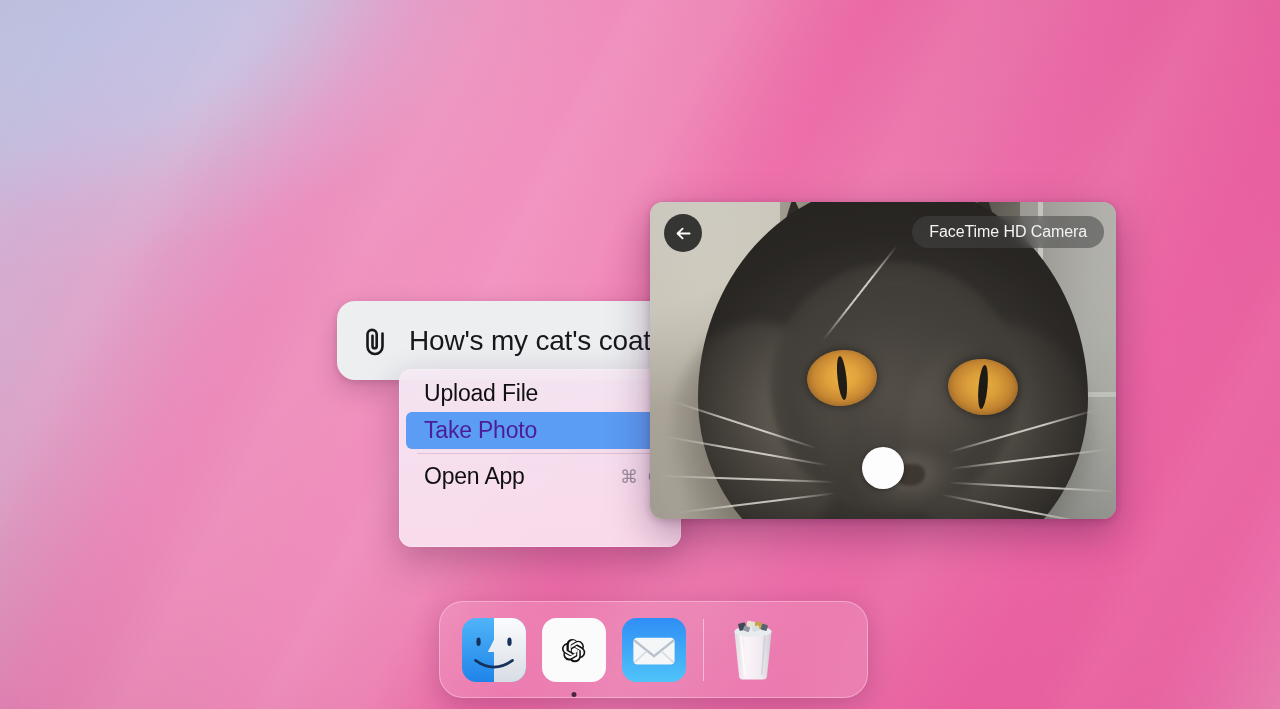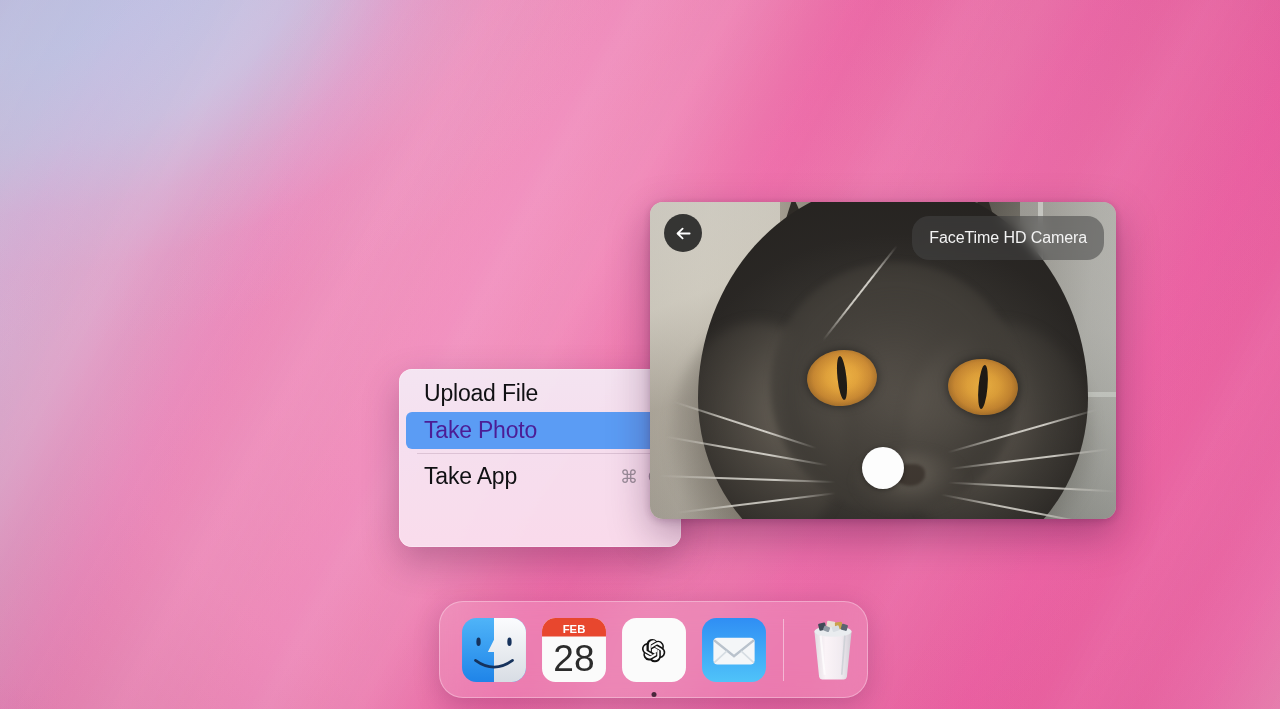--- a/index.html
+++ b/index.html
@@ -255,21 +255,21 @@
 
   #cam-back {
     position:absolute; left:14px; top:12px;
     width:38px; height:38px; border-radius:50%;
     background:rgba(32,32,32,0.88);
     display:flex; align-items:center; justify-content:center;
     z-index:4;
   }
   #cam-badge {
     position:absolute; right:12px; top:14px;
-    height:44px; padding:0 17px;
+    height:32px; padding:0 17px;
     border-radius:17px;
     background:rgba(70,70,70,0.55);
     backdrop-filter:blur(6px);
     display:flex; align-items:center;
     color:#f3f3f3; font-size:16px; letter-spacing:-0.1px;
     z-index:4;
   }
   #cam-shutter {
     position:absolute; left:50%; transform:translateX(-50%);
     bottom:30px; width:42px; height:42px; border-radius:50%;
@@ -313,31 +313,40 @@
 
 <div id="desktop">
 
   <div class="wp wp-base"></div>
   <div class="wp wp-blue"></div>
   <div class="wp wp-band2"></div>
   <div class="wp wp-bands"></div>
   <div class="wp wp-lowleft"></div>
   <div class="wp wp-vig"></div>
 
+  <div id="input-bar">
+    <span id="clip-icon">
+      <svg viewBox="0 0 36 36" width="36" height="36" aria-hidden="true">
+        <path d="M25.5 10.5 L25.5 23.5 A7.5 7.5 0 0 1 10.5 23.5 L10.5 11.5
+                 A4.6 4.6 0 0 1 19.7 11.5 L19.7 23.2 A2.1 2.1 0 0 1 15.5 23.2 L15.5 12.8" fill="none" stroke="#16181c" stroke-width="2.6" stroke-linecap="round" stroke-linejoin="round"></path>
+      </svg>
+    </span>
+    <span id="input-text">How's my cat's coat</span>
+  </div>
 
   <div id="ctx-menu">
     <div class="mi">
       <span>Upload File</span>
     </div>
     <div class="mi sel">
       <span>Take Photo</span>
     </div>
     <div class="mi-sep"></div>
     <div class="mi">
-      <span>Take App</span>
+      <span>Open App</span>
       <span class="sc">⌘ O</span>
     </div>
   </div>
 
   <div id="cam">
 
     <div id="cam-feed">
       <div class="feed-bg"></div>
       <div class="feed-left"></div>
       <div class="feed-win"></div>
@@ -397,28 +406,20 @@
         </defs>
         <rect x="1" y="1" width="62" height="62" rx="14" fill="url(#fndL)"></rect>
         <path d="M32 1 H49 A14 14 0 0 1 63 15 V49 A14 14 0 0 1 49 63 H32 Z" fill="url(#fndR)"></path>
         <path d="M32 1 L32 22 L26 34 L32 34 L32 63" fill="url(#fndR)"></path>
         <ellipse cx="17" cy="24" rx="2.1" ry="4.2" fill="#16325c"></ellipse>
         <ellipse cx="47" cy="24" rx="2.1" ry="4.2" fill="#16325c"></ellipse>
         <path d="M14 42 Q32 55 50 42" fill="none" stroke="#16325c" stroke-width="2.6" stroke-linecap="round"></path>
       </svg>
     </div>
 
-    <div class="dock-item">
-      <svg class="dock-icon" viewBox="0 0 64 64">
-        <rect x="1" y="1" width="62" height="62" rx="13" fill="#fbfbfb"></rect>
-        <path d="M1 14 A13 13 0 0 1 14 1 H50 A13 13 0 0 1 63 14 V19 H1 Z" fill="#e8472e"></path>
-        <text x="32" y="15.5" font-family="Liberation Sans, sans-serif" font-size="11" font-weight="bold" fill="#ffffff" text-anchor="middle">FEB</text>
-        <text x="32" y="52" font-family="Liberation Sans, sans-serif" font-size="36" fill="#2c2c2c" text-anchor="middle">28</text>
-      </svg>
-    </div>
 
     <div class="dock-item">
       <svg class="dock-icon" viewBox="0 0 64 64">
         <rect x="1" y="1" width="62" height="62" rx="14" fill="#fbfbfb"></rect>
         <g transform="translate(32,32) scale(0.072) translate(-160,-160)">
           <path fill="#111111" d="M290.2 140.2a78.6 78.6 0 0 0-6.8-64.5 79.5 79.5 0 0 0-85.6-38.1A78.6 78.6 0 0 0 138.5 11a79.5 79.5 0 0 0-75.8 55A78.6 78.6 0 0 0 10.3 104.3a79.5 79.5 0 0 0 9.8 93.1 78.6 78.6 0 0 0 6.8 64.5 79.5 79.5 0 0 0 85.6 38.1 78.6 78.6 0 0 0 59.3 26.4 79.5 79.5 0 0 0 75.8-55.1 78.6 78.6 0 0 0 52.5-38.2 79.5 79.5 0 0 0-9.9-93zM172 298.9a59 59 0 0 1-37.9-13.7l1.9-1 62.9-36.3a10.2 10.2 0 0 0 5.2-9V150l26.6 15.4a1 1 0 0 1 .5.7v73.4a59.2 59.2 0 0 1-59.2 59.4zM44.8 244.6a59 59 0 0 1-7-39.6l1.9 1.1 62.9 36.3a10.2 10.2 0 0 0 10.3 0l76.8-44.3v30.7a1 1 0 0 1-.4.8l-63.6 36.7a59.3 59.3 0 0 1-80.9-21.7zM28.2 114.2a59 59 0 0 1 30.9-26v74.8a10.1 10.1 0 0 0 5.1 8.9l76.5 44.1-26.6 15.4a1 1 0 0 1-.9 0l-63.6-36.7a59.3 59.3 0 0 1-21.7-80.9zm218.4 50.8-76.8-44.4 26.6-15.3a1 1 0 0 1 .9 0l63.6 36.7a59.2 59.2 0 0 1-9.1 106.8V173.9a10.1 10.1 0 0 0-5.2-8.9zm26.5-39.9-1.9-1.2-62.8-36.5a10.2 10.2 0 0 0-10.3 0l-76.8 44.3V100a1 1 0 0 1 .4-.8l63.6-36.7a59.2 59.2 0 0 1 87.9 61.3zM117.1 179.5 90.5 164.2a1 1 0 0 1-.5-.8V90.1a59.2 59.2 0 0 1 97.1-45.4l-1.9 1-62.9 36.3a10.2 10.2 0 0 0-5.2 9zm14.4-31.2 34.2-19.8 34.3 19.7v39.5l-34.2 19.7-34.3-19.7z"></path>
         </g>
       </svg>
       <span class="dock-dot"></span>
     </div>

